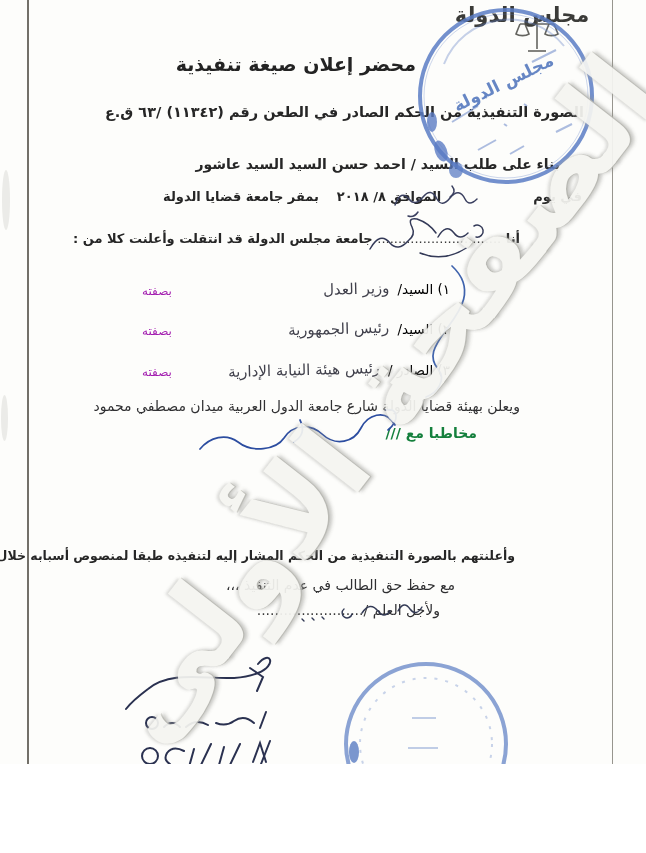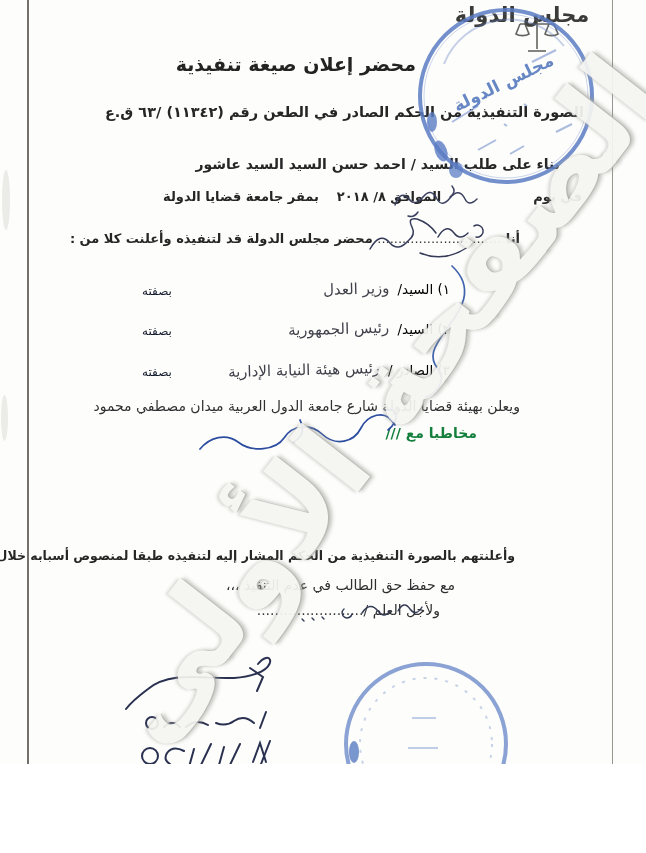--- a/index.html
+++ b/index.html
@@ -26,21 +26,21 @@
   .line3{top:189px;right:64px;font-size:13px;font-weight:bold;}
   .line3 .gap-day{display:inline-block;width:92px;}
   .line3 .gap-sm{display:inline-block;width:18px;}
   .line4{top:231px;right:126px;font-size:13px;font-weight:bold;}
   .line4 .dots{font-weight:normal;color:#3a3a3a;letter-spacing:1px;}
 
   .recip{position:absolute;right:196px;font-size:13.5px;direction:rtl;white-space:nowrap;z-index:5;}
   .recip .sal{font-weight:normal;}
   .recip .hw-name{display:inline-block;font-weight:normal;color:#41414c;font-size:15px;
       transform:rotate(-1.5deg);margin-right:4px;}
-  .capacity{position:absolute;left:142px;font-size:12px;color:#0f172a;z-index:5;direction:rtl;}
+  .capacity{position:absolute;left:142px;font-size:12px;color:#a21caf;z-index:5;direction:rtl;}
 
   .address{top:398px;right:126px;font-size:14px;color:#303032;}
   .mokhatab{top:425px;right:169px;font-size:14px;color:#15803d;font-weight:bold;}
 
   .para{top:548px;right:131px;font-size:12.5px;font-weight:bold;}
   .reserve{top:577px;right:191px;font-size:14px;color:#2e2e30;}
   .knowledge{top:602px;right:206px;font-size:14px;color:#2e2e30;}
   .knowledge .dots{letter-spacing:1px;color:#3a3a3a;}
 
   .hw-layer{position:absolute;left:0;top:0;z-index:12;pointer-events:none;}
@@ -95,21 +95,21 @@
   <div class="t line1">الصورة التنفيذية من الحكم الصادر في الطعن رقم (١١٣٤٢) /٦٣ ق.ع</div>
   <div class="t line2">بناء على طلب السيد / احمد حسن السيد السيد عاشور</div>
 
   <div class="t line3">
     <span>في يوم</span><span class="gap-day"></span><span>الموافق ٨/ ٢٠١٨</span><span class="gap-sm"></span><span>بمقر جامعة قضايا الدولة</span>
   </div>
 
   <div class="t line4">
     <span>أنا</span>
     <span class="dots">..............................</span>
-    <span>محضر مجلس الدولة قد لتنفيذه وأعلنت كلا من :</span>
+    <span>جامعة مجلس الدولة قد انتقلت وأعلنت كلا من :</span>
   </div>
 
   <div class="recip" style="top:280px;">
     <span>١)</span>
     <span class="sal">السيد/</span>
     <span class="hw-name">وزير العدل</span>
   </div>
   <div class="capacity" style="top:284px;">بصفته</div>
 
   <div class="recip" style="top:320px;">

